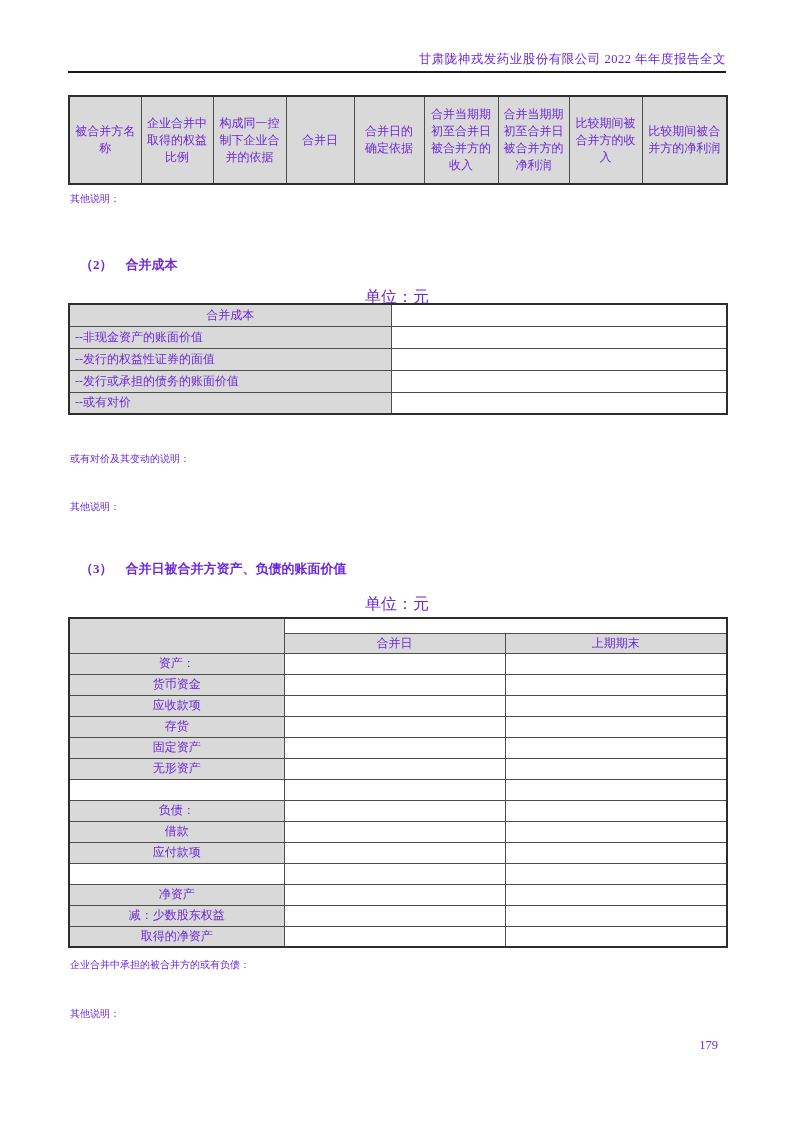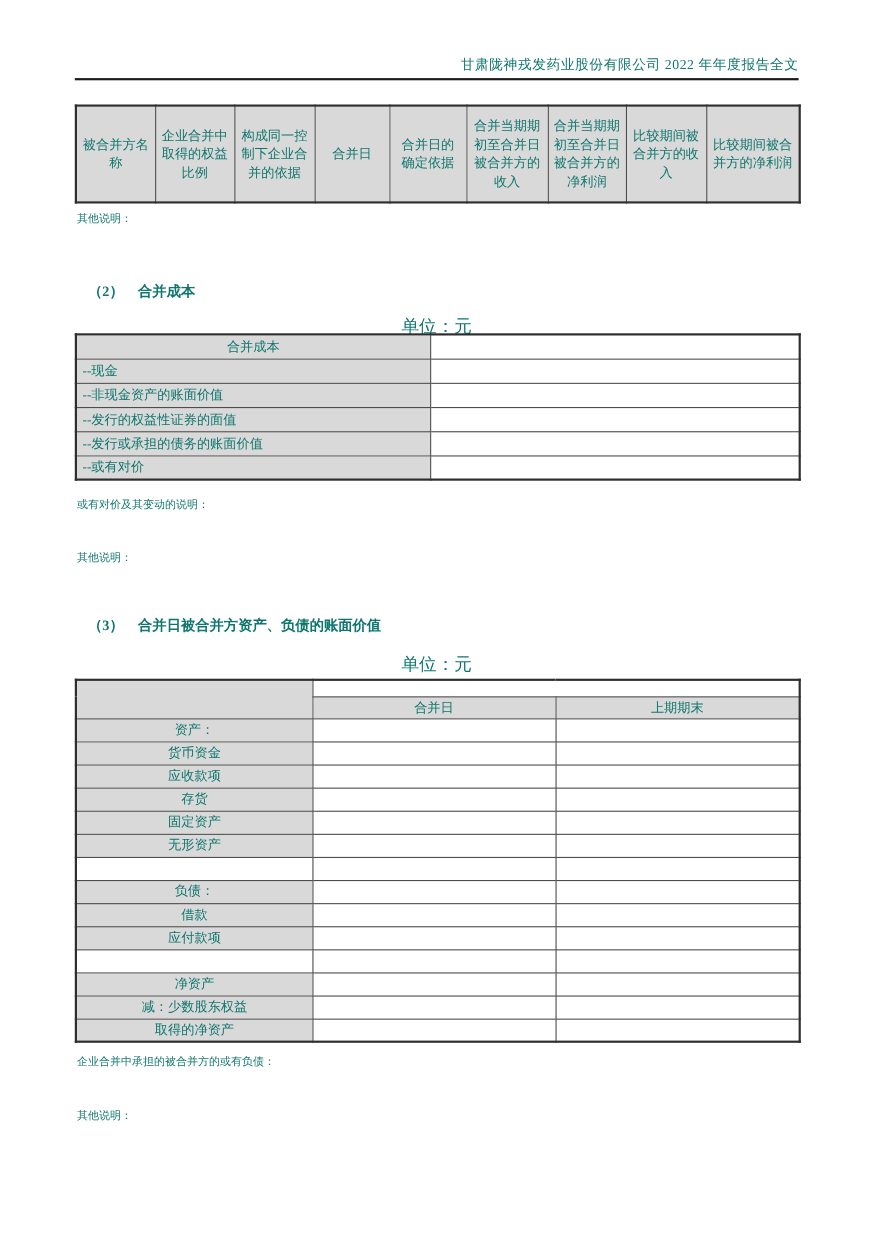--- a/index.html
+++ b/index.html
@@ -3,21 +3,21 @@
 <meta charset="utf-8">
 <style>
   html, body { margin: 0; padding: 0; background: #888; }
   .page {
     position: relative;
     width: 793px;
     height: 1122px;
     margin: 0 auto;
     background: #ffffff;
     font-family: "Liberation Serif", "DejaVu Serif", serif;
-    color: #0f766e;
+    color: #6d28d9;
     overflow: hidden;
   }
   .abs { position: absolute; }
 
   
   .doc-header {
     top: 51px; left: 68px; width: 658px;
     text-align: right;
     font-size: 12.5px;
     letter-spacing: 0.5px;
@@ -145,24 +145,20 @@
       <colgroup>
           <col style="width:322px">
           <col style="width:336px">
         </colgroup>
       <tbody>
           <tr>
         <td class="gray center">合并成本</td>
         <td class="white"></td>
       </tr>
       <tr>
-        <td class="gray label">--现金</td>
-        <td class="white"></td>
-      </tr>
-      <tr>
         <td class="gray label">--非现金资产的账面价值</td>
         <td class="white"></td>
       </tr>
       <tr>
         <td class="gray label">--发行的权益性证券的面值</td>
         <td class="white"></td>
       </tr>
       <tr>
         <td class="gray label">--发行或承担的债务的账面价值</td>
         <td class="white"></td>
@@ -270,14 +266,15 @@
         <td class="white"></td>
       </tr>
     </tbody>
       </table>
   </div>
 
   <div class="abs note" style="top:958px">企业合并中承担的被合并方的或有负债：</div>
 
   <div class="abs note" style="top:1007px">其他说明：</div>
 
+  <div class="abs page-number">179</div>
 
 </div>
 
 </body></html>

